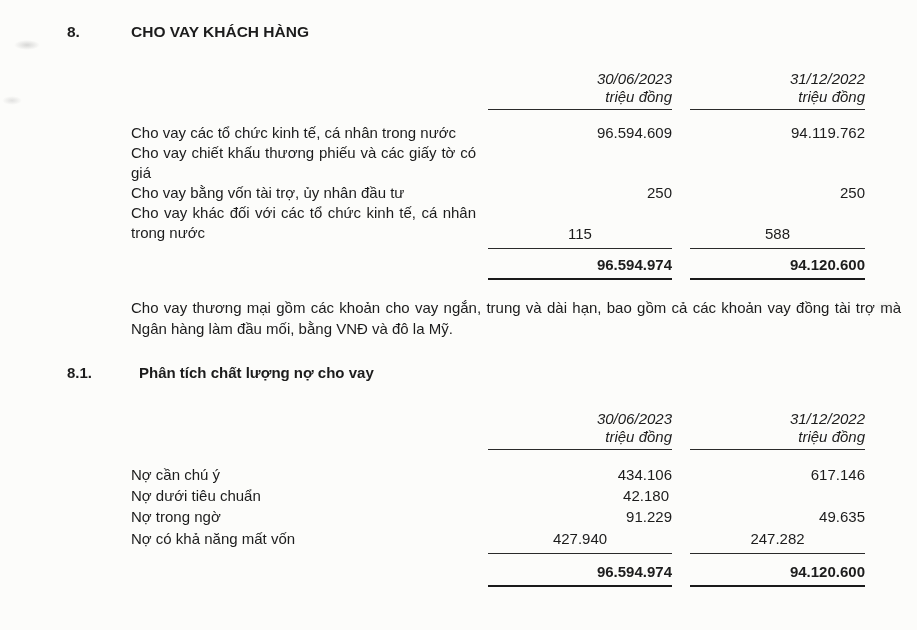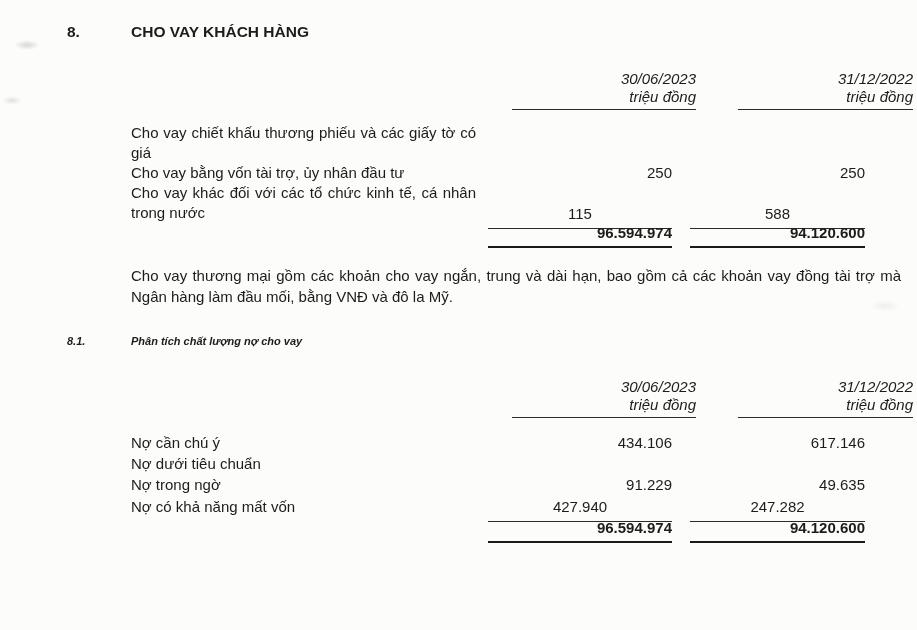--- a/index.html
+++ b/index.html
@@ -17,39 +17,39 @@
     padding-top:22px;
   }
   
   .artifact { position:absolute; border-radius:50%; pointer-events:none; }
   .a1 { left:14px; top:40px;  width:26px; height:10px; background:radial-gradient(ellipse at center, rgba(120,120,120,.28), rgba(120,120,120,0) 70%); }
   .a2 { left:2px;  top:96px;  width:20px; height:9px;  background:radial-gradient(ellipse at center, rgba(130,130,130,.22), rgba(130,130,130,0) 70%); }
   .a3 { left:870px; top:300px; width:30px; height:12px; background:radial-gradient(ellipse at center, rgba(140,140,140,.12), rgba(140,140,140,0) 70%); }
 
   .heading { display:flex; margin-left:67px; font-weight:bold; font-size:15.5px; line-height:20px; }
   .heading .num { width:64px; flex:0 0 64px; }
-  .heading.sub { font-style:italic; font-size:11px; }
+  .heading.sub { font-size:15px;gap:8px; }
 
   .tbl { margin-left:131px; width:734px; font-size:15px; }
 
-  .thead { display:flex; align-items:flex-end;gap:24px; }
+  .thead { display:flex; align-items:flex-end; }
   .thead .lbl { width:345px; flex:0 0 345px; }
   .hv {
     text-align:right; font-style:italic; line-height:17.5px;
     padding-bottom:4px; border-bottom:1.5px solid #2a2a2a;
   }
   .v1 { width:184px; flex:0 0 184px; margin-left:12px; }
   .v2 { width:175px; flex:0 0 175px; margin-left:18px; }
 
   .row { display:flex; align-items:flex-end; }
   .row .lbl { width:345px; flex:0 0 345px; text-align:justify; line-height:20px; }
   .row .v   { text-align:right; line-height:20px; }
   .row.lined .v { border-bottom:1.5px solid #2a2a2a; padding-bottom:4px; margin-bottom:-5.5px;text-align:center; }
 
-  .row.total { font-weight:bold; }
+  .row.total { margin-top:12px; font-weight:bold; }
   .row.total .v { border-bottom:2.5px solid #1a1a1a; padding-bottom:3px; }
 
   .t1-head { margin-top:28px; }
   .t1-rows { margin-top:13px; }
 
   .note {
     margin:17px 0 0 131px; width:770px;
     font-size:15px; line-height:21px; text-align:justify;
   }
 
@@ -79,20 +79,25 @@
         <div>30/06/2023</div>
         <div>triệu đồng</div>
       </div>
       <div class="hv v2">
         <div>31/12/2022</div>
         <div>triệu đồng</div>
       </div>
     </div>
 
     <div class="t1-rows">
+      <div class="row">
+        <div class="lbl">Cho vay các tổ chức kinh tế, cá nhân trong nước</div>
+        <div class="v v1">96.594.609</div>
+        <div class="v v2">94.119.762</div>
+      </div>
       <div class="row">
         <div class="lbl">Cho vay chiết khấu thương phiếu và các giấy tờ có giá</div>
         <div class="v v1"></div>
         <div class="v v2"></div>
       </div>
       <div class="row">
         <div class="lbl">Cho vay bằng vốn tài trợ, ủy nhân đầu tư</div>
         <div class="v v1">250</div>
         <div class="v v2">250</div>
       </div>
@@ -130,20 +135,21 @@
     </div>
 
     <div class="t2-rows">
       <div class="row">
         <div class="lbl">Nợ cần chú ý</div>
         <div class="v v1">434.106</div>
         <div class="v v2">617.146</div>
       </div>
       <div class="row">
         <div class="lbl">Nợ dưới tiêu chuẩn</div>
+        <div class="v v2">42.180</div>
       </div>
       <div class="row">
         <div class="lbl">Nợ trong ngờ</div>
         <div class="v v1">91.229</div>
         <div class="v v2">49.635</div>
       </div>
       <div class="row lined">
         <div class="lbl">Nợ có khả năng mất vốn</div>
         <div class="v v1">427.940</div>
         <div class="v v2">247.282</div>

